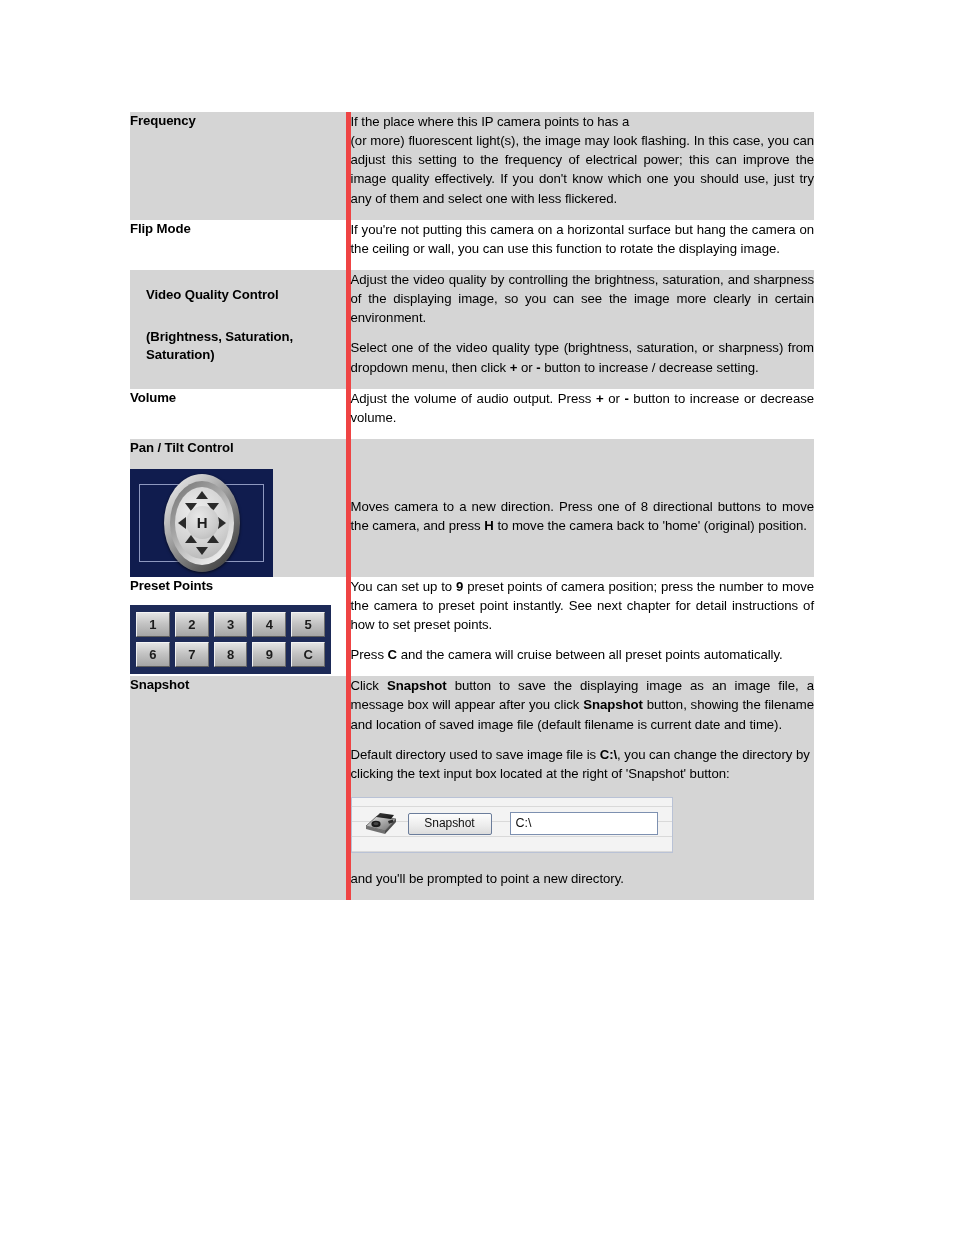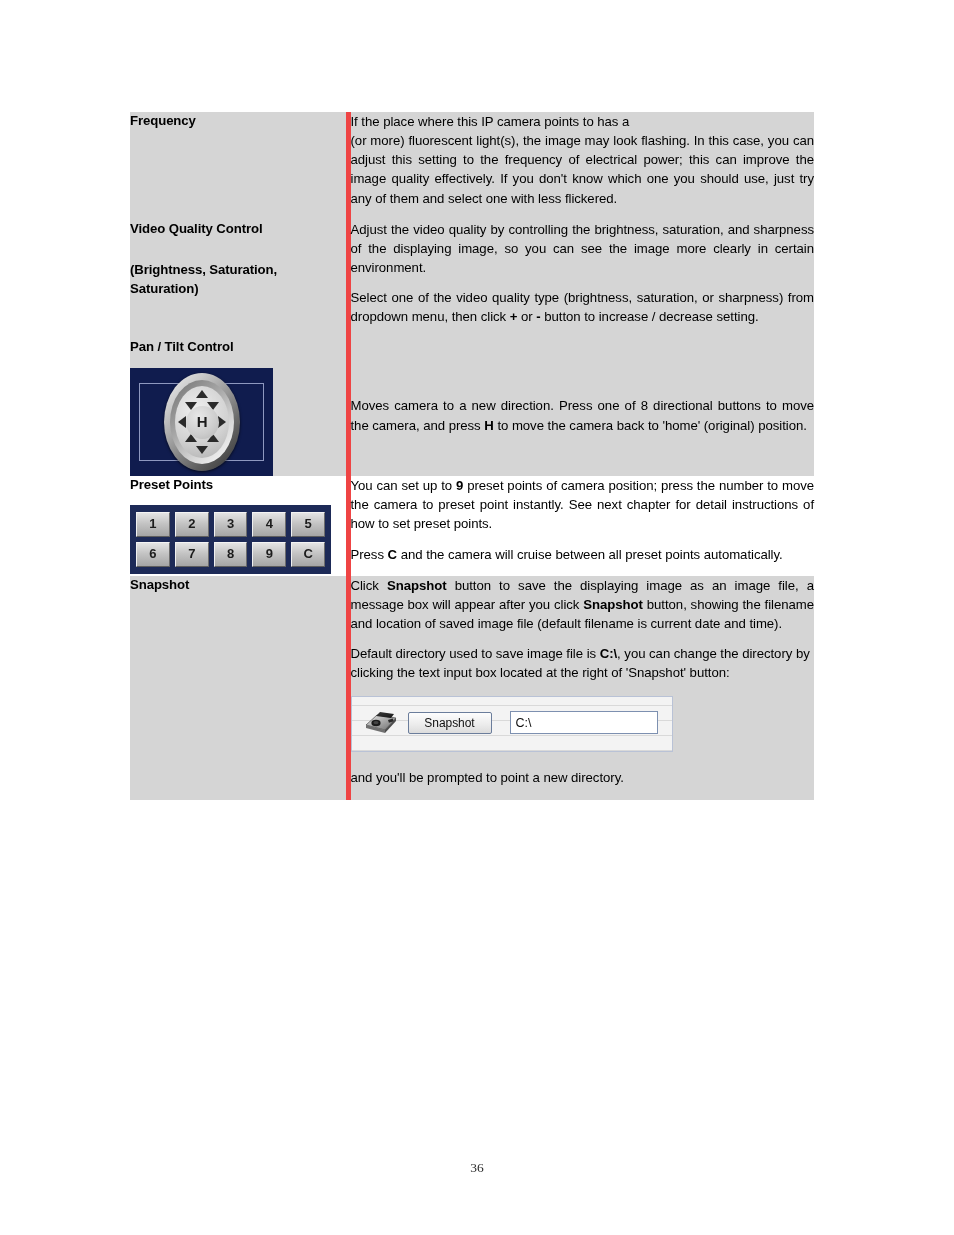--- a/index.html
+++ b/index.html
@@ -53,21 +53,21 @@
     font-size: 13.2px;
     line-height: 1.45;
     border-left: 5px solid #ef4444;
     letter-spacing: -0.05px;
   }
   .cell-desc p { margin: 0 0 11px 0; }
   .cell-desc p:last-child { margin-bottom: 12px; }
   .just { text-align: justify; text-justify: inter-word; }
   .cell-desc b { font-weight: bold; }
 
-  .label-block { margin: 0; }
+  .label-block { margin: 16px; }
   .label-block .lb2 { margin-top: 23px; }
 
   
   .gap-row td { height: 0; padding: 0; background: #ffffff; }
 
   
   .pantilt-cell { padding: 12px 10px 16px 10px; margin-top: 36px; }
   .pantilt-title {
     font-weight: bold;
     font-size: 13.2px;
@@ -231,20 +231,28 @@
           <p style="margin-bottom:0">If the place where this IP camera points to has a</p>
           <p class="just">(or more) fluorescent light(s), the image may look flashing. In this case, you can adjust this setting to the frequency of electrical power; this can improve the image quality effectively.   If you don't know which one you should use, just try any of them and select one with less flickered.</p>
         </td>
       </tr>
 
       <tr class="gap-row">
           <td></td>
           <td></td>
         </tr>
 
+      <tr class="row-plain">
+        <td class="cell-label">
+          <span>Flip Mode</span>
+        </td>
+        <td class="cell-desc">
+          <p class="just">If you're not putting this camera on a horizontal surface but hang the camera on the ceiling or wall, you can use this function to rotate the displaying image.</p>
+        </td>
+      </tr>
 
       <tr class="gap-row">
           <td></td>
           <td></td>
         </tr>
 
       <tr class="row-shaded">
         <td class="cell-label">
           <div class="label-block">
             <div>Video Quality Control</div>
@@ -255,20 +263,28 @@
           <p class="just">Adjust the video quality by controlling the brightness, saturation, and sharpness of the displaying image, so you can see the image more clearly in certain environment.</p>
           <p class="just">Select one of the video quality type (brightness, saturation, or sharpness) from dropdown menu, then click <b>+</b> or <b>-</b> button to increase / decrease setting.</p>
         </td>
       </tr>
 
       <tr class="gap-row">
           <td></td>
           <td></td>
         </tr>
 
+      <tr class="row-plain">
+        <td class="cell-label">
+          <span>Volume</span>
+        </td>
+        <td class="cell-desc">
+          <p class="just">Adjust the volume of audio output. Press <b>+</b> or <b>-</b> button to increase or decrease volume.</p>
+        </td>
+      </tr>
 
       <tr class="gap-row">
           <td></td>
           <td></td>
         </tr>
 
       <tr class="row-shaded">
         <td class="cell-label pantilt-cell">
           <div class="pantilt-title">Pan / Tilt Control</div>
 
@@ -374,15 +390,14 @@
 
       <tr class="gap-row">
           <td></td>
           <td></td>
         </tr>
 
 
     </tbody>
   </table>
 
-  <div class="page-number">36</div>
 
 </div>
 
 </body></html>

